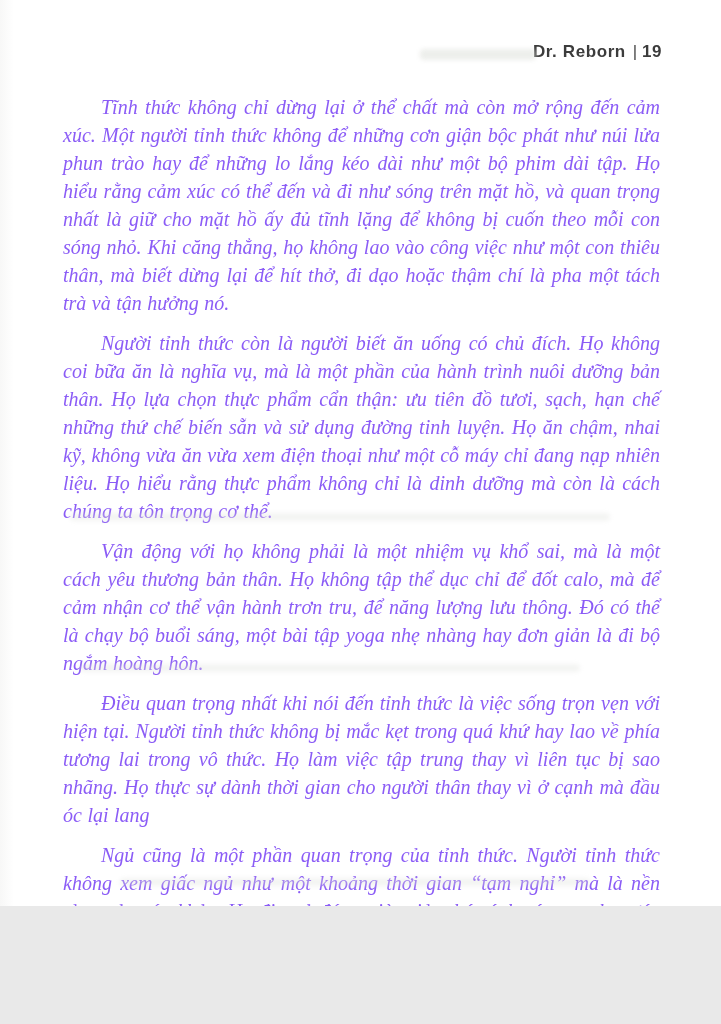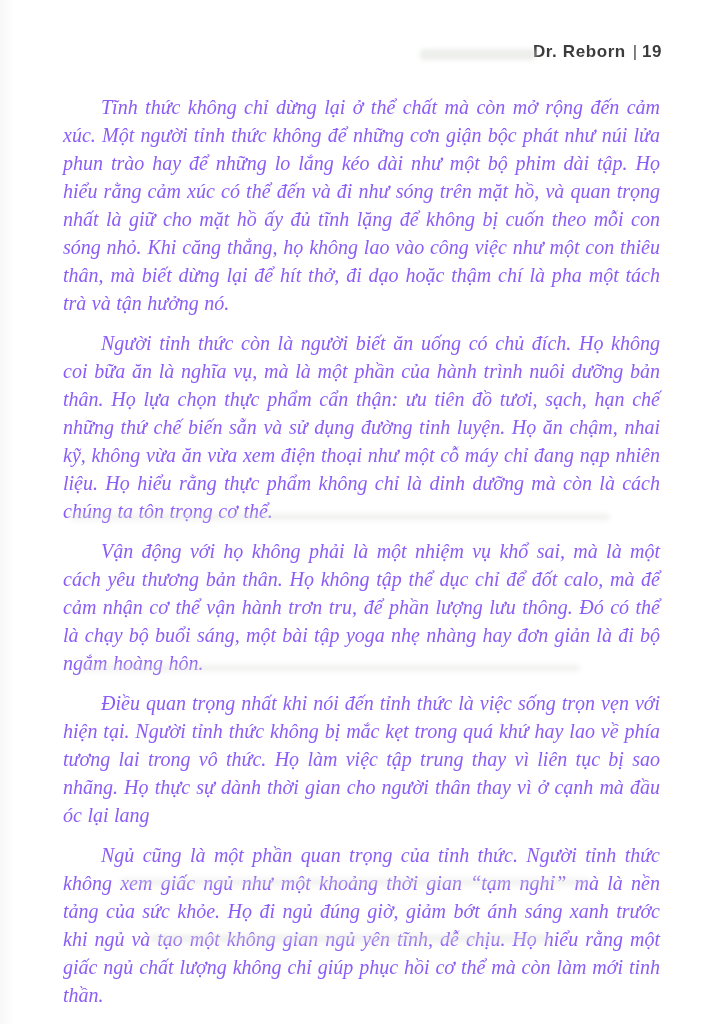--- a/index.html
+++ b/index.html
@@ -1,20 +1,20 @@
 <!DOCTYPE html>
 <html lang="vi"><head>
 <meta charset="utf-8">
 <style>
   * { margin: 0; padding: 0; box-sizing: border-box; }
   html, body { background: #e9e9e9; }
   .page {
     position: relative;
     width: 721px;
-    height: 1024px;
+    height: 906px;
     background: #ffffff;
     overflow: hidden;
     font-family: "Liberation Serif", "DejaVu Serif", serif;
   }
   
   .page::before {
     content: "";
     position: absolute;
     left: 0; top: 0; bottom: 0;
     width: 14px;
@@ -70,21 +70,21 @@
 
 <div class="page">
 
   <div class="running-header">
     <span>Dr. Reborn</span><span class="sep">|</span><span>19</span>
   </div>
 
   <div class="body-text">
     <p>Tĩnh thức không chỉ dừng lại ở thể chất mà còn mở rộng đến cảm xúc. Một người tỉnh thức không để những cơn giận bộc phát như núi lửa phun trào hay để những lo lắng kéo dài như một bộ phim dài tập. Họ hiểu rằng cảm xúc có thể đến và đi như sóng trên mặt hồ, và quan trọng nhất là giữ cho mặt hồ ấy đủ tĩnh lặng để không bị cuốn theo mỗi con sóng nhỏ. Khi căng thẳng, họ không lao vào công việc như một con thiêu thân, mà biết dừng lại để hít thở, đi dạo hoặc thậm chí là pha một tách trà và tận hưởng nó.</p>
     <p>Người tỉnh thức còn là người biết ăn uống có chủ đích. Họ không coi bữa ăn là nghĩa vụ, mà là một phần của hành trình nuôi dưỡng bản thân. Họ lựa chọn thực phẩm cẩn thận: ưu tiên đồ tươi, sạch, hạn chế những thứ chế biến sẵn và sử dụng đường tinh luyện. Họ ăn chậm, nhai kỹ, không vừa ăn vừa xem điện thoại như một cỗ máy chỉ đang nạp nhiên liệu. Họ hiểu rằng thực phẩm không chỉ là dinh dưỡng mà còn là cách chúng ta tôn trọng cơ thể.</p>
-    <p>Vận động với họ không phải là một nhiệm vụ khổ sai, mà là một cách yêu thương bản thân. Họ không tập thể dục chỉ để đốt calo, mà để cảm nhận cơ thể vận hành trơn tru, để phần lượng lưu thông. Đó có thể là chạy bộ buổi sáng, một bài tập yoga nhẹ nhàng hay đơn giản là đi bộ ngắm hoàng hôn.</p>
+    <p>Vận động với họ không phải là một nhiệm vụ khổ sai, mà là một cách yêu thương bản thân. Họ không tập thể dục chỉ để đốt calo, mà để cảm nhận cơ thể vận hành trơn tru, để năng lượng lưu thông. Đó có thể là chạy bộ buổi sáng, một bài tập yoga nhẹ nhàng hay đơn giản là đi bộ ngắm hoàng hôn.</p>
     <p>Điều quan trọng nhất khi nói đến tỉnh thức là việc sống trọn vẹn với hiện tại. Người tỉnh thức không bị mắc kẹt trong quá khứ hay lao về phía tương lai trong vô thức. Họ làm việc tập trung thay vì liên tục bị sao nhãng. Họ thực sự dành thời gian cho người thân thay vì ở cạnh mà đầu óc lại lang</p>
     <p>Ngủ cũng là một phần quan trọng của tỉnh thức. Người tỉnh thức không xem giấc ngủ như một khoảng thời gian “tạm nghỉ” mà là nền tảng của sức khỏe. Họ đi ngủ đúng giờ, giảm bớt ánh sáng xanh trước khi ngủ và tạo một không gian ngủ yên tĩnh, dễ chịu. Họ hiểu rằng một giấc ngủ chất lượng không chỉ giúp phục hồi cơ thể mà còn làm mới tinh thần.</p>
   </div>
 
   <div class="bleed b1"></div>
   <div class="bleed b2"></div>
   <div class="bleed b3"></div>
   <div class="bleed b4"></div>
   <div class="bleed b5"></div>
 

